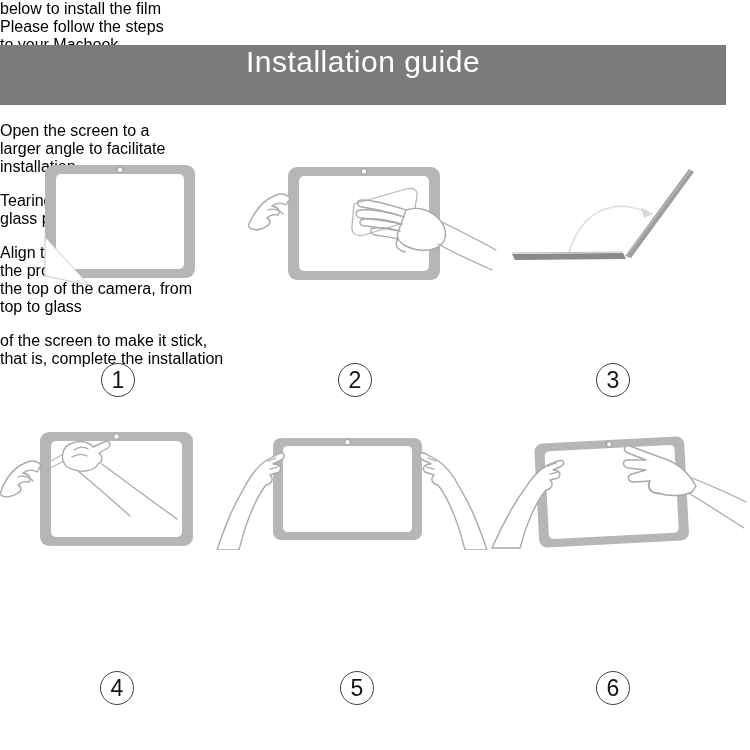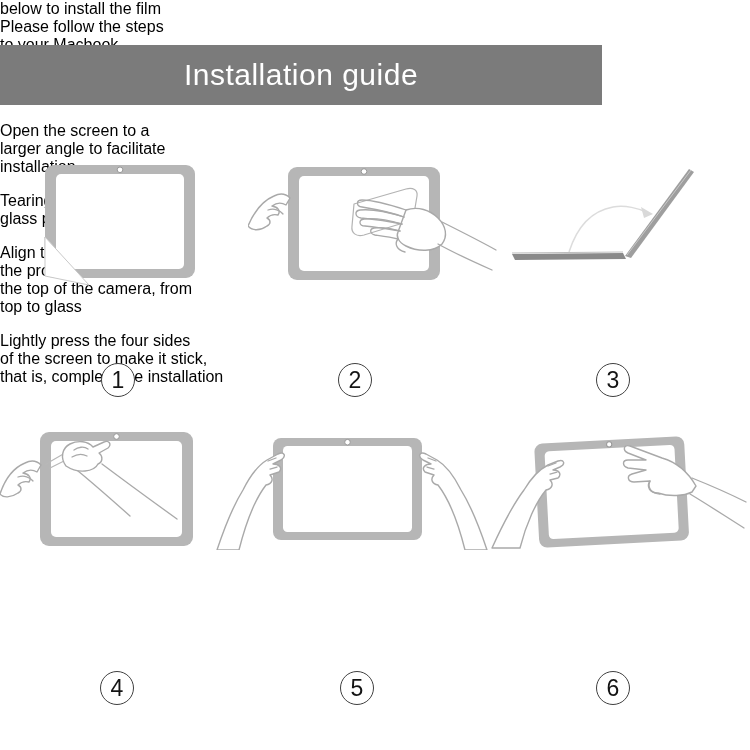--- a/index.html
+++ b/index.html
@@ -1,22 +1,22 @@
 <!DOCTYPE html>
 <html><head>
 <meta charset="utf-8">
 <style>
   html,body{margin:0;padding:0;background:#ffffff;}
   .page{
     position:relative;width:750px;height:750px;background:#ffffff;overflow:hidden;
     font-family:"Liberation Sans", sans-serif;
   }
   .header{
-    position:absolute;left:0;top:45px;width:602px;height:60px;background:#7b7b7b;
-    display:flex;align-items:center;justify-content:center;
+    position:absolute;left:0;top:45px;width:726px;height:60px;background:#7b7b7b;
+    display:flex;align-items:flex-start;justify-content:center;
   }
   .header h1{
     margin:0;font-size:30px;font-weight:400;color:#ffffff;letter-spacing:0.5px;
   }
   .illus{position:absolute;}
   .caption{
     position:absolute;margin:0;font-size:15.5px;line-height:22px;color:#2e2e2e;
   }
   .stepnum{
     position:absolute;width:34px;height:34px;border:1.6px solid #404040;border-radius:50%;
@@ -184,21 +184,20 @@
   <p></p>
   <p class="caption cap5">
     </p>
     <div>Align the round hole above</div>
     <div>the protective sticker with</div>
     <div>the top of the camera, from</div>
     <div>top to glass</div>
   <p></p>
   <p class="caption cap6">
     </p>
-    <div>Lightly press the four sides</div>
     <div>of the screen to make it stick,</div>
     <div>that is, complete the installation</div>
   <p></p>
 
   <span class="stepnum num1">1</span>
   <span class="stepnum num2">2</span>
   <span class="stepnum num3">3</span>
   <span class="stepnum num4">4</span>
   <span class="stepnum num5">5</span>
   <span class="stepnum num6">6</span>

